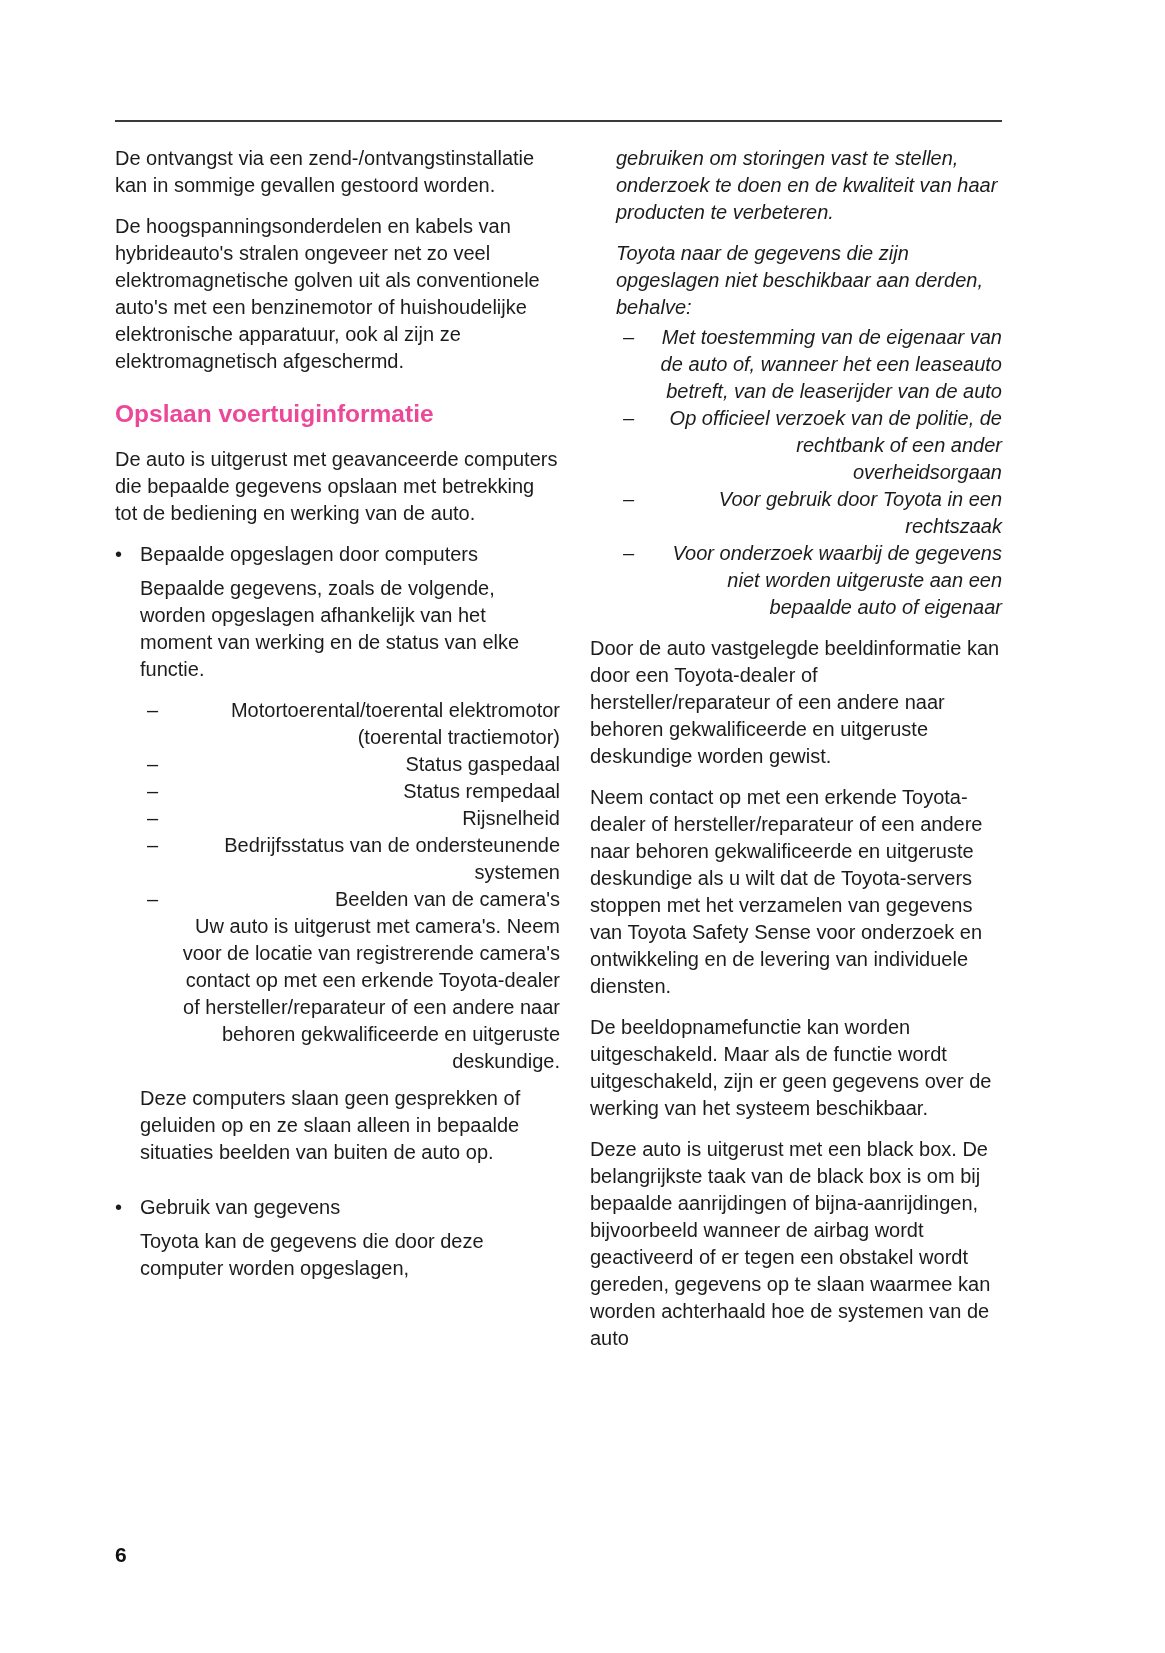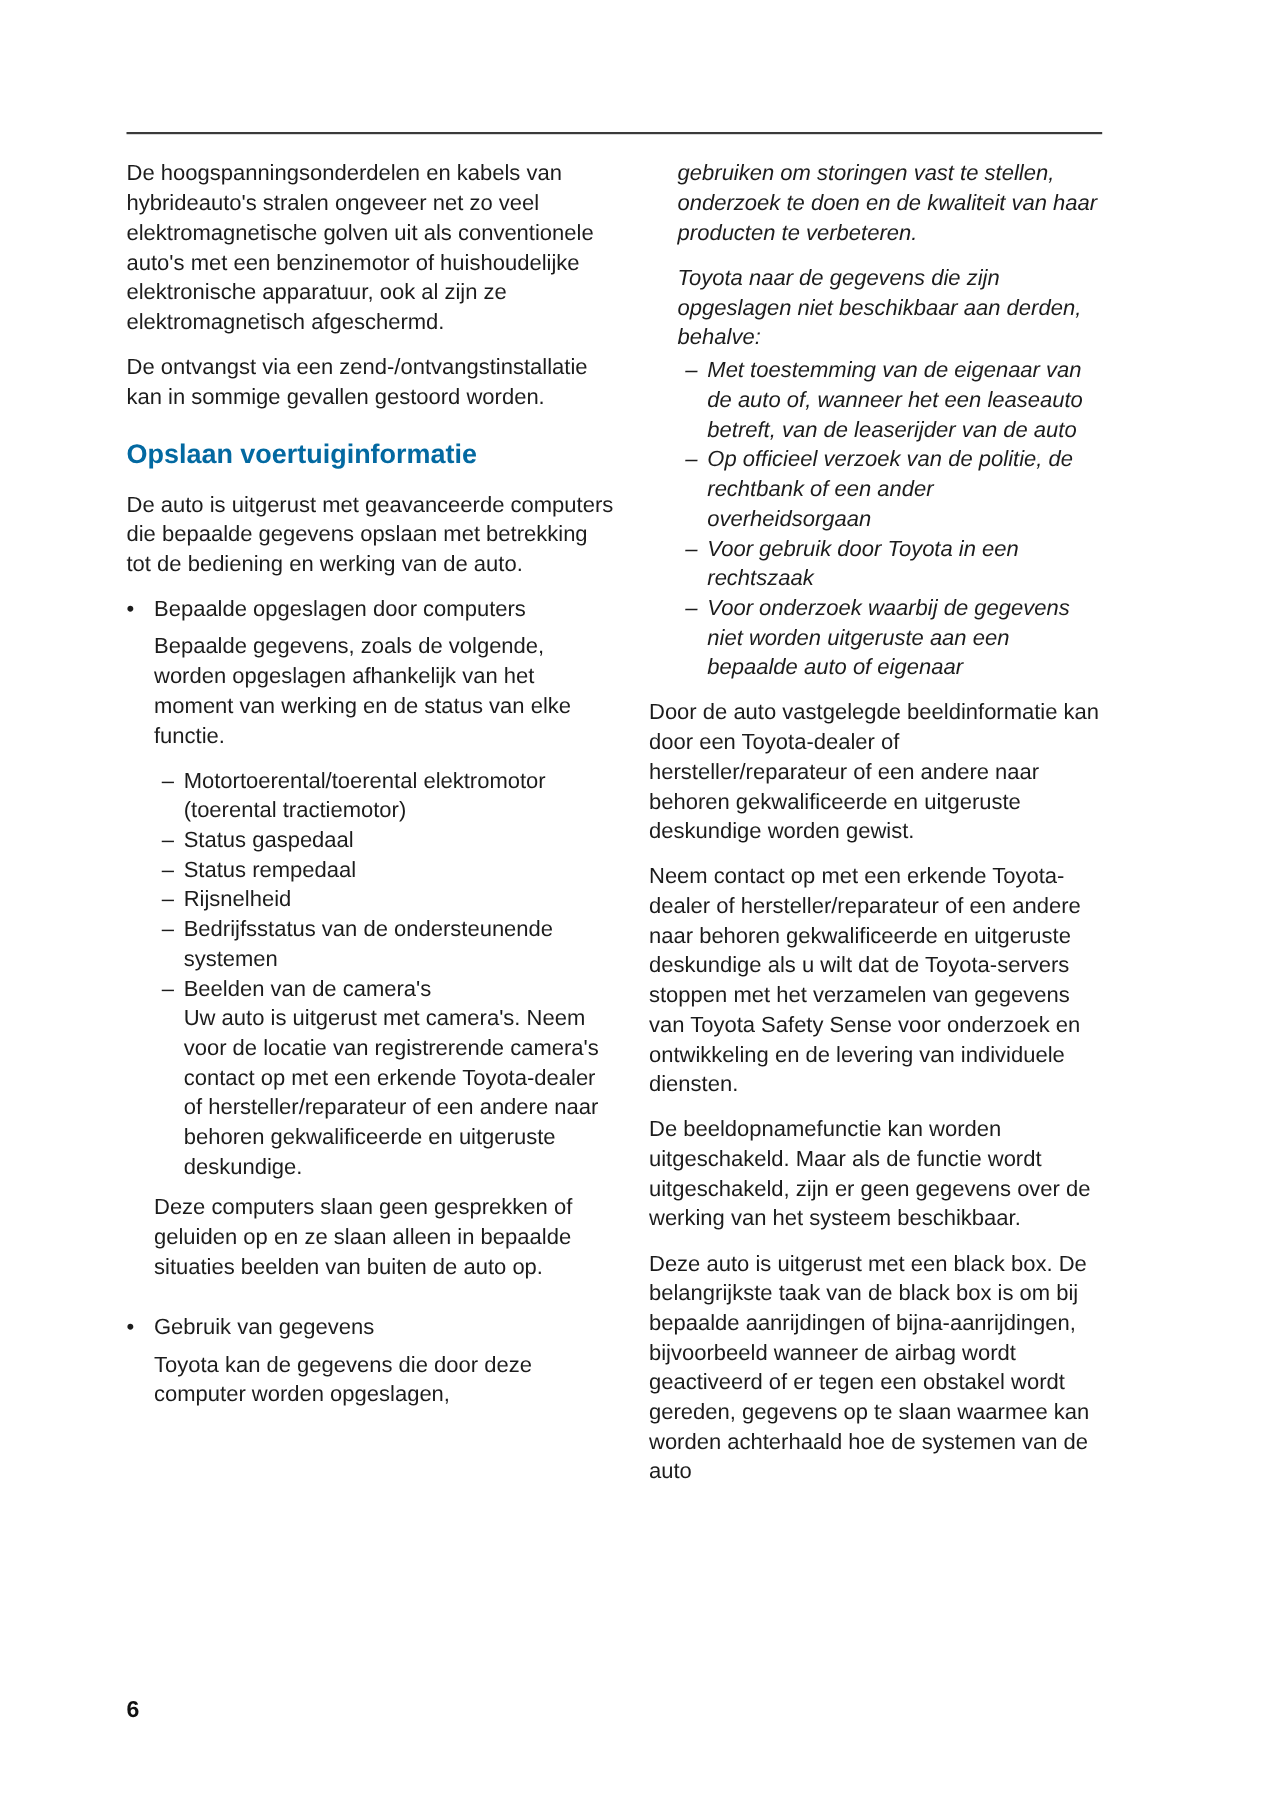--- a/index.html
+++ b/index.html
@@ -38,21 +38,21 @@
   .col-right { width: 412px; }
   p.para {
     margin: 0 0 14px 0;
   }
   p.para.tight { margin-bottom: 3px; }
   h2 {
     font-size: 24.5px;
     line-height: 30px;
     font-weight: bold;
     margin: 24px 0 17px 0;
-    color: #0369a1;
+    color: #ec4899;
   }
   .bullet-item {
     display: flex;
     margin: 0 0 14px 0;
   }
   .bullet-item .marker-cell {
     flex: none;
     width: 25px;
   }
   .bullet-body { flex: 1; }
@@ -63,21 +63,21 @@
     padding-left: 7px;
     margin-bottom: 10px;
   }
   .dash-item {
     display: flex;
   }
   .dash-item .marker-cell {
     flex: none;
     width: 20px;
   }
-  .dash-body { flex: 1; }
+  .dash-body { flex: 1; text-align: right; }
   .dash-note { margin-top: 0; }
   .indented {
     padding-left: 26px;
     font-style: italic;
   }
   .indented .dash-list {
     margin-bottom: 14px;
   }
   .page-number {
     position: absolute;
@@ -90,22 +90,22 @@
 </style>
 </head>
 <body>
 
 <div class="content">
   <div class="rule"></div>
 
   <div class="columns">
 
     <div class="col col-left">
+      <p class="para">De ontvangst via een zend-/ontvangstinstallatie kan in sommige gevallen gestoord worden.</p>
       <p class="para">De hoogspanningsonderdelen en kabels van hybrideauto's stralen ongeveer net zo veel elektromagnetische golven uit als conventionele auto's met een benzinemotor of huishoudelijke elektronische apparatuur, ook al zijn ze elektromagnetisch afgeschermd.</p>
-      <p class="para">De ontvangst via een zend-/ontvangstinstallatie kan in sommige gevallen gestoord worden.</p>
 
       <h2>Opslaan voertuiginformatie</h2>
 
       <p class="para">De auto is uitgerust met geavanceerde computers die bepaalde gegevens opslaan met betrekking tot de bediening en werking van de auto.</p>
 
       <div class="bullet-item">
         <span class="marker-cell">•</span>
         <div class="bullet-body">
           <div class="bullet-title">Bepaalde opgeslagen door computers</div>
           <p class="para">Bepaalde gegevens, zoals de volgende, worden opgeslagen afhankelijk van het moment van werking en de status van elke functie.</p>

